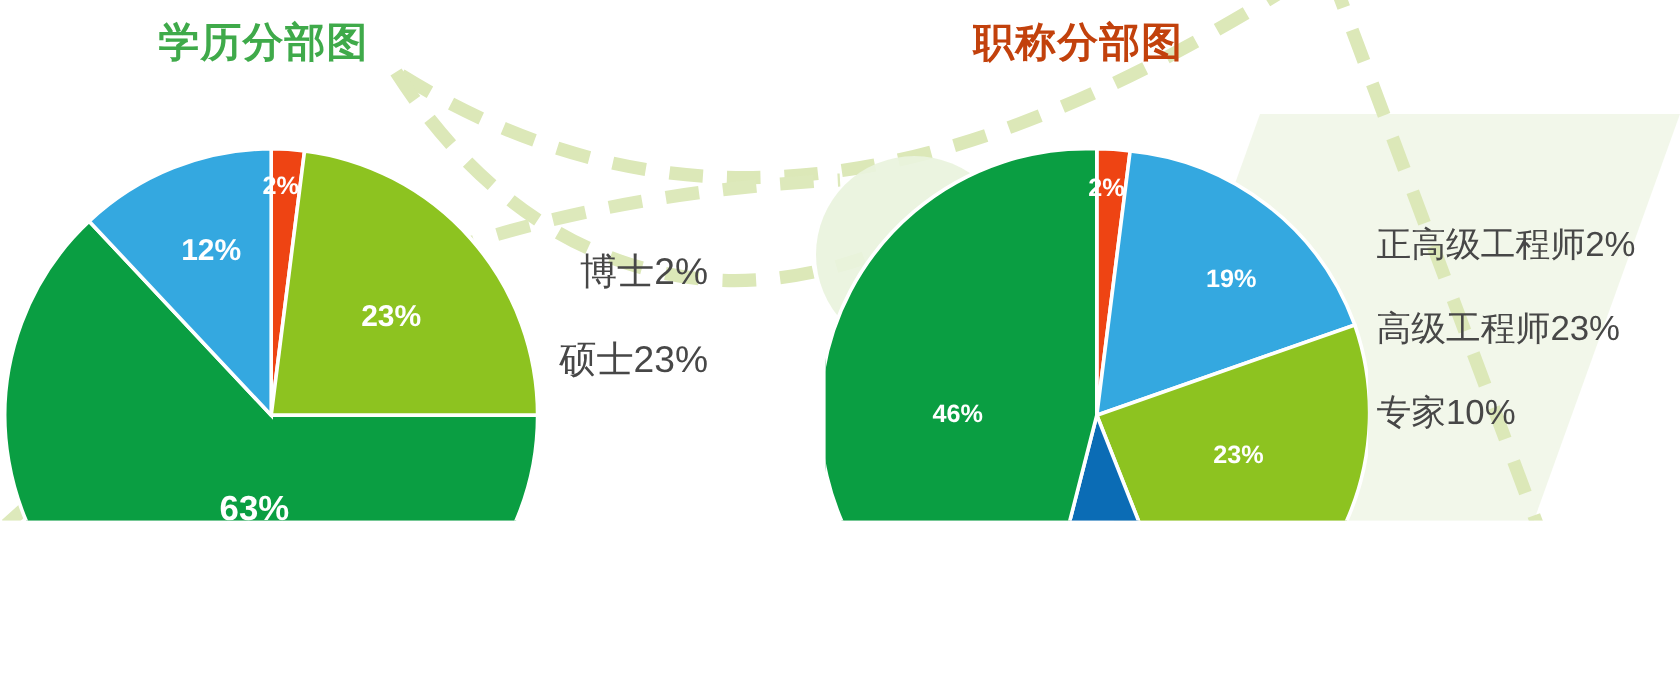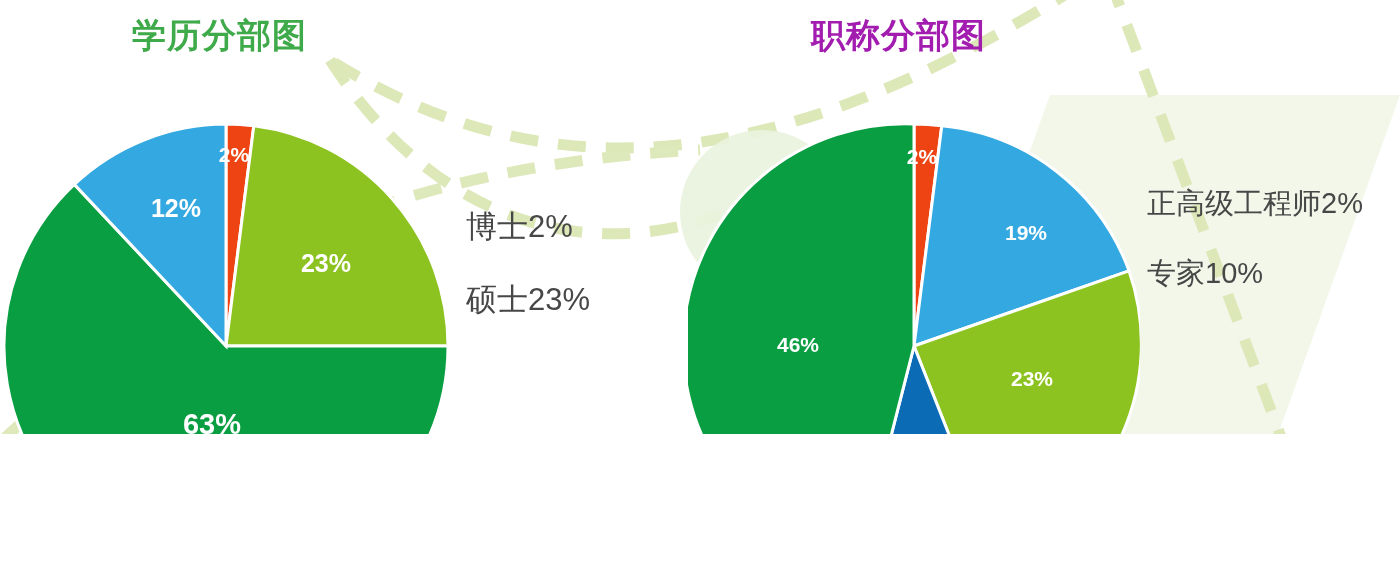--- a/index.html
+++ b/index.html
@@ -54,20 +54,21 @@
   }
   .legend-item {
     font-size: 31px;
     color: #474747;
     white-space: nowrap;
     letter-spacing: 0px;
   }
   #legend-edu {
     left: 466px;
     top: 206px;
+    align-items: flex-end;
   }
   #legend-edu .legend-item { margin-bottom: 31px; }
   #legend-rank {
     left: 1147px;
     top: 184px;
   }
   #legend-rank .legend-item {
     font-size: 29px;
     margin-bottom: 30px;
   }
@@ -107,21 +108,21 @@
     <text class="slice-label" x="326" y="145" font-size="25" font-weight="bold">23%</text>
     <text class="slice-label" x="212" y="306" font-size="29" font-weight="bold">63%</text>
     <text class="slice-label" x="176" y="90" font-size="25" font-weight="bold">12%</text>
   </svg>
 
   <div class="legend" id="legend-edu">
     <div class="legend-item">博士2%</div>
     <div class="legend-item">硕士23%</div>
   </div>
 
-  <div class="chart-title" id="title-rank" style="color:#a21caf">职称分部图</div>
+  <div class="chart-title" id="title-rank" style="color:#c2410c">职称分部图</div>
 
   <svg class="pie-svg" id="pie-rank-wrap" viewBox="0 0 452 452" width="452" height="452">
 
     <path d="M 226,226 L 226,4 A 222,222 0 0,1 253.8,5.74 Z" fill="#ee4413" stroke="#ffffff" stroke-width="3"></path>
 
     <path d="M 226,226 L 253.8,5.74 A 222,222 0 0,1 441.0,150.8 Z" fill="#34a8e0" stroke="#ffffff" stroke-width="3"></path>
 
     <path d="M 226,226 L 441.0,150.8 A 222,222 0 0,1 307.5,432.4 Z" fill="#8dc320" stroke="#ffffff" stroke-width="3"></path>
 
     <path d="M 226,226 L 307.5,432.4 A 222,222 0 0,1 170.6,442.9 Z" fill="#0b6cb5" stroke="#ffffff" stroke-width="3"></path>
@@ -130,16 +131,17 @@
 
     <text class="slice-label" x="234" y="38" font-size="21" font-weight="bold">2%</text>
     <text class="slice-label" x="338" y="114" font-size="21" font-weight="bold">19%</text>
     <text class="slice-label" x="344" y="260" font-size="21" font-weight="bold">23%</text>
     <text class="slice-label" x="233" y="386" font-size="21" font-weight="bold">10%</text>
     <text class="slice-label" x="110" y="226" font-size="21" font-weight="bold">46%</text>
   </svg>
 
   <div class="legend" id="legend-rank">
     <div class="legend-item">正高级工程师2%</div>
+    <div class="legend-item">高级工程师23%</div>
     <div class="legend-item">专家10%</div>
   </div>
 
 </div>
 
 </body></html>

